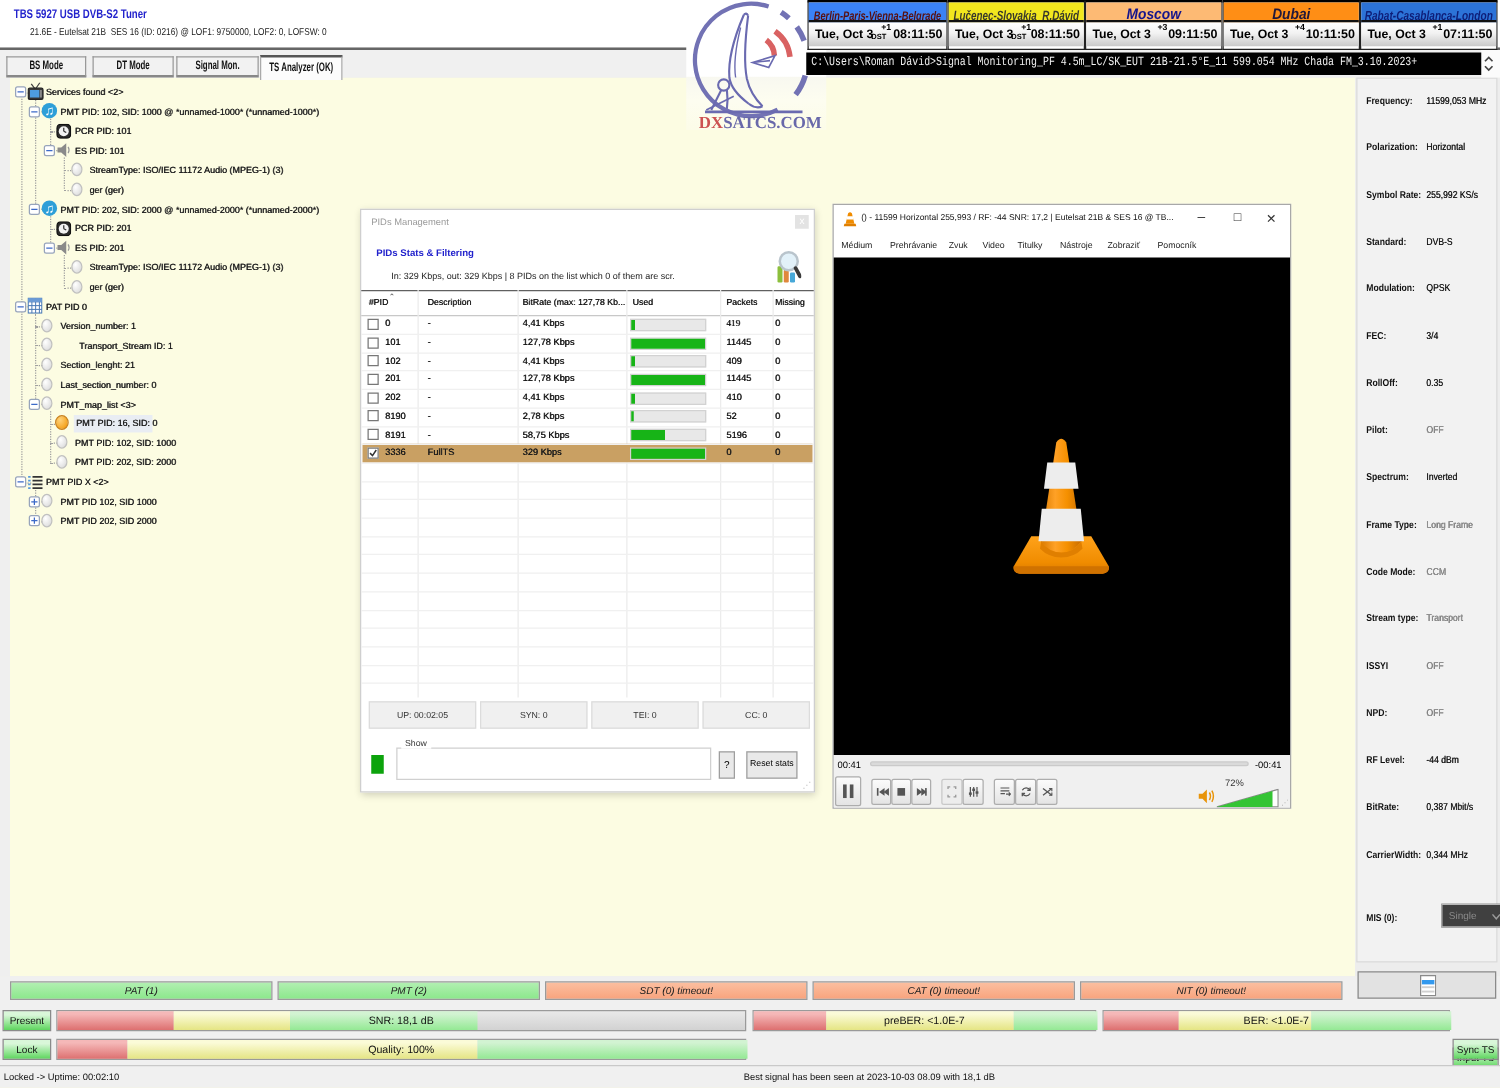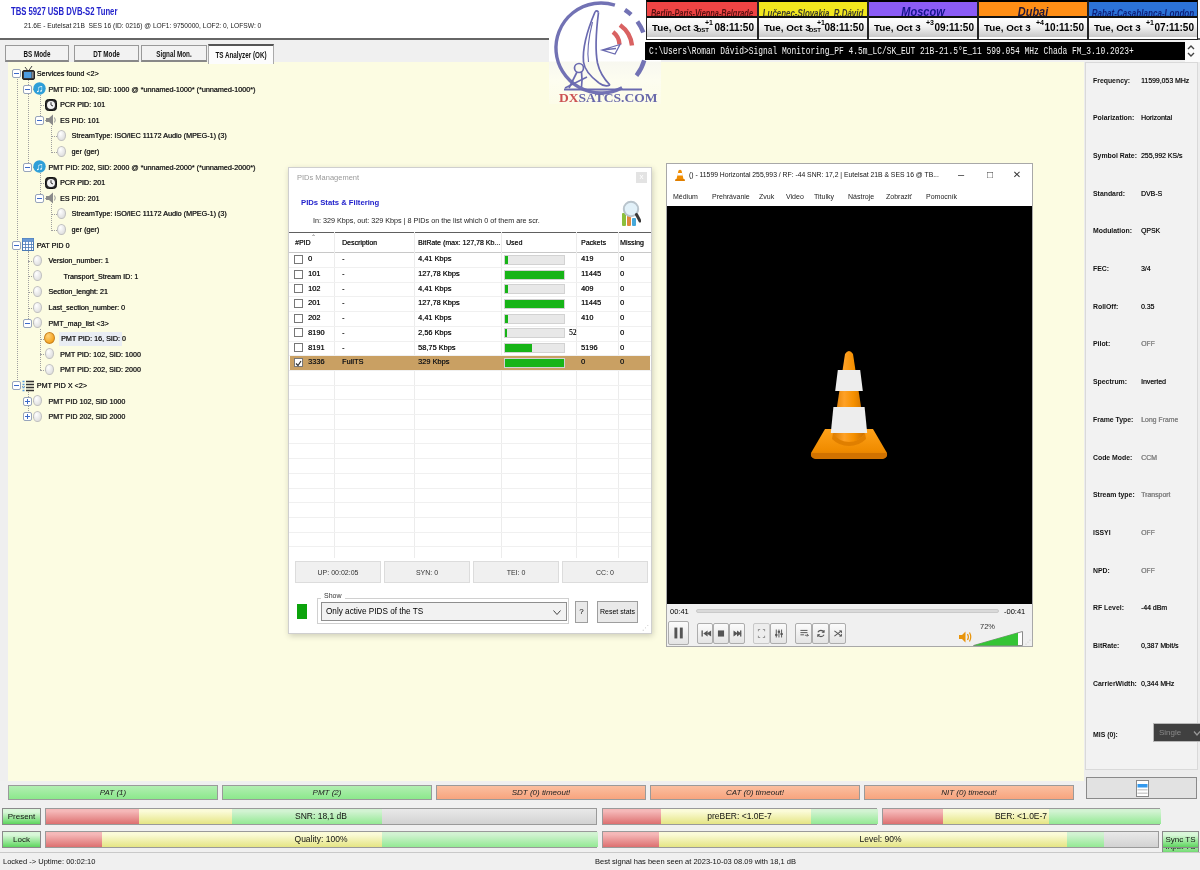--- a/index.html
+++ b/index.html
@@ -111,39 +111,39 @@
 <div class="abs" id="tophdr"></div>
 <div class="abs" id="apptitle"><span class="sx" style="transform:scaleX(0.77);">TBS 5927 USB DVB-S2 Tuner</span></div>
 <div class="abs" id="appsub"><span class="sx" style="transform:scaleX(0.83);">21.6E - Eutelsat 21B&nbsp; SES 16 (ID: 0216) @ LOF1: 9750000, LOF2: 0, LOFSW: 0</span></div>
 <div class="abs" id="tabstrip">
 <div class="tab" style="left:5px; width:64px;"><span class="sy" style="font-size:6.3px; transform:scaleY(1.55);">BS Mode</span></div>
 <div class="tab" style="left:74px; width:65px;"><span class="sy" style="font-size:6.3px; transform:scaleY(1.55);">DT Mode</span></div>
 <div class="tab" style="left:141px; width:66px;"><span class="sy" style="font-size:6.3px; transform:scaleY(1.55);">Signal Mon.</span></div>
 <div class="tab sel" style="left:208px; width:66px;"><span class="sy" style="font-size:6.3px; transform:scaleY(1.55);">TS Analyzer (OK)</span></div>
 </div>
 <div class="clock" style="left:646px; width:112px;">
-<div class="hd" style="background:#ef4444;"><span class="sy" style="color:#581010; font-size:7.4px; transform:scaleY(1.35); line-height:11px;">Berlin-Paris-Vienna-Belgrade</span></div>
+<div class="hd" style="background:#3b82f6;"><span class="sy" style="color:#581010; font-size:7.4px; transform:scaleY(1.35); line-height:11px;">Berlin-Paris-Vienna-Belgrade</span></div>
 <div class="tm">
         <span class="d">Tue, Oct 3</span>
         <span class="z" style="left:58px;">+1</span>
         <span class="zd" style="left:50px;">DST</span>
         <span class="t">08:11:50</span>
       </div>
 </div>
 <div class="clock" style="left:758px; width:110px;">
 <div class="hd" style="background:#f2e71e;"><span class="sy" style="color:#3a3a2a; font-size:7.9px; transform:scaleY(1.35); line-height:11px;">Lučenec-Slovakia_R.Dávid</span></div>
 <div class="tm">
         <span class="d">Tue, Oct 3</span>
         <span class="z" style="left:58px;">+1</span>
         <span class="zd" style="left:50px;">DST</span>
         <span class="t">08:11:50</span>
       </div>
 </div>
 <div class="clock" style="left:868px; width:110px;">
-<div class="hd" style="background:#8b5cf6;"><span class="sy" style="color:#14148c; font-size:11px; transform:scaleY(1.1); line-height:11px;">Moscow</span></div>
+<div class="hd" style="background:#fdba74;"><span class="sy" style="color:#14148c; font-size:11px; transform:scaleY(1.1); line-height:11px;">Moscow</span></div>
 <div class="tm">
         <span class="d">Tue, Oct 3</span>
         <span class="z" style="left:57px;">+3</span>
         <span class="t">09:11:50</span>
       </div>
 </div>
 <div class="clock" style="left:978px; width:110px;">
 <div class="hd" style="background:#ff8e15;"><span class="sy" style="color:#22183a; font-size:11px; transform:scaleY(1.1); line-height:11px;">Dubai</span></div>
 <div class="tm">
         <span class="d">Tue, Oct 3</span>
@@ -363,21 +363,21 @@
 <div class="abs" style="left:0; top:348.9px; width:362px; border-top:1px solid #f0f0f0;"></div>
 <div class="abs" style="left:0; top:363.6px; width:362px; border-top:1px solid #f0f0f0;"></div>
 <div class="abs" style="left:0; top:378.3px; width:362px; border-top:1px solid #f0f0f0;"></div>
 <div class="cb" style="left:5px; top:86.8px; text-align:center; line-height:5px;"></div>
 <div class="pcell" style="left:19px; top:86.3px;">0</div>
 <div class="pcell" style="left:53px; top:86.3px;">-</div>
 <div class="pcell" style="left:129px; top:86.3px;">4,41 Kbps</div>
 <div class="ubar" style="left:215px; top:86.8px;">
         <i style="width:3.0px;"></i>
       </div>
-<div class="pcell" style="left:292px; top:86.3px;">419</div>
+<div class="pcell" style="left:292px; top:86.3px;font-family:Liberation Serif, serif;">419</div>
 <div class="pcell" style="left:331px; top:86.3px;">0</div>
 <div class="cb" style="left:5px; top:101.5px; text-align:center; line-height:5px;"></div>
 <div class="pcell" style="left:19px; top:101.0px;">101</div>
 <div class="pcell" style="left:53px; top:101.0px;">-</div>
 <div class="pcell" style="left:129px; top:101.0px;">127,78 Kbps</div>
 <div class="ubar" style="left:215px; top:101.5px;">
         <i style="width:59.0px;"></i>
       </div>
 <div class="pcell" style="left:292px; top:101.0px;">11445</div>
 <div class="pcell" style="left:331px; top:101.0px;">0</div>
@@ -404,25 +404,25 @@
 <div class="pcell" style="left:53px; top:145.1px;">-</div>
 <div class="pcell" style="left:129px; top:145.1px;">4,41 Kbps</div>
 <div class="ubar" style="left:215px; top:145.6px;">
         <i style="width:3.0px;"></i>
       </div>
 <div class="pcell" style="left:292px; top:145.1px;">410</div>
 <div class="pcell" style="left:331px; top:145.1px;">0</div>
 <div class="cb" style="left:5px; top:160.3px; text-align:center; line-height:5px;"></div>
 <div class="pcell" style="left:19px; top:159.8px;">8190</div>
 <div class="pcell" style="left:53px; top:159.8px;">-</div>
-<div class="pcell" style="left:129px; top:159.8px;">2,56 Kbps</div>
+<div class="pcell" style="left:129px; top:159.8px;">2,78 Kbps</div>
 <div class="ubar" style="left:215px; top:160.3px;">
         <i style="width:1.8px;"></i>
       </div>
-<div class="pcell" style="left:280px; top:159.8px;font-family:Liberation Serif, serif;">52</div>
+<div class="pcell" style="left:292px; top:159.8px;">52</div>
 <div class="pcell" style="left:331px; top:159.8px;">0</div>
 <div class="cb" style="left:5px; top:175.0px; text-align:center; line-height:5px;"></div>
 <div class="pcell" style="left:19px; top:174.5px;">8191</div>
 <div class="pcell" style="left:53px; top:174.5px;">-</div>
 <div class="pcell" style="left:129px; top:174.5px;">58,75 Kbps</div>
 <div class="ubar" style="left:215px; top:175.0px;">
         <i style="width:27.1px;"></i>
       </div>
 <div class="pcell" style="left:292px; top:174.5px;">5196</div>
 <div class="pcell" style="left:331px; top:174.5px;">0</div>
@@ -437,23 +437,20 @@
       </div>
 <div class="pcell" style="left:292px; top:189.2px;">0</div>
 <div class="pcell" style="left:331px; top:189.2px;">0</div>
 <div class="statbox" style="left:6px; width:86px;">UP: 00:02:05</div>
 <div class="statbox" style="left:95px; width:86px;">SYN: 0</div>
 <div class="statbox" style="left:184px; width:86px;">TEI: 0</div>
 <div class="statbox" style="left:273px; width:86px;">CC: 0</div>
 <div id="greensq"></div>
 <div id="showbox"></div>
 <div id="showlab">Show</div>
-<div id="showdd">Only active PIDS of the TS<svg style="position:absolute; right:5px; top:6px;" width="8" height="7" viewBox="0 0 8 7">
-          <path d="M0.5 1.5 L4 5.5 L7.5 1.5" stroke="#444" stroke-width="1" fill="none"></path>
-        </svg></div>
 <div id="qbtn">?</div>
 <div id="rsbtn">Reset stats</div>
 <div class="abs" style="right:2px; bottom:1px; color:#b0b0b0; font-size:7px;">⋰</div>
 </div>
 <div class="abs" id="vlcwin">
 <svg class="abs" style="left:7px; top:5px;" width="12" height="13" viewBox="0 0 12 13">
         <path d="M4.5 1.5 Q6 0 7.5 1.5 L9.5 10 L2.5 10 Z" fill="#f08c00"></path>
         <path d="M3.7 4 L8.3 4 L8.9 6.5 L3.1 6.5 Z" fill="#fff"></path>
         <path d="M1.5 10 L10.5 10 L11 12 L1 12 Z" fill="#e07f00"></path>
       </svg>
@@ -624,22 +621,16 @@
       <div class="seg y" style="left:60px; width:106px;"></div>
       <div class="seg g" style="left:166px; width:112px;"></div>
       <div class="sbartxt">BER: &lt;1.0E-7</div>
     </div>
 <div class="sbar" style="left:45px; top:831px; width:552px;">
       <div class="seg r" style="left:0px; width:56px;"></div>
       <div class="seg y" style="left:56px; width:280px;"></div>
       <div class="seg g" style="left:336px; width:216px;"></div>
       <div class="sbartxt">Quality: 100%</div>
     </div>
-<div class="sbar" style="left:602px; top:831px; width:557px;">
-      <div class="seg r" style="left:0px; width:56px;"></div>
-      <div class="seg y" style="left:56px; width:408px;"></div>
-      <div class="seg g" style="left:464px; width:37px;"></div>
-      <div class="sbartxt">Level: 90%</div>
-    </div>
 <div class="abs" id="statusbar">
 <span style="position:absolute; left:3px; top:4px;">Locked -&gt; Uptime: 00:02:10</span>
 <span style="position:absolute; left:595px; top:4px;">Best signal has been seen at 2023-10-03 08.09 with 18,1 dB</span>
 </div>
 </div>
 </body></html>

